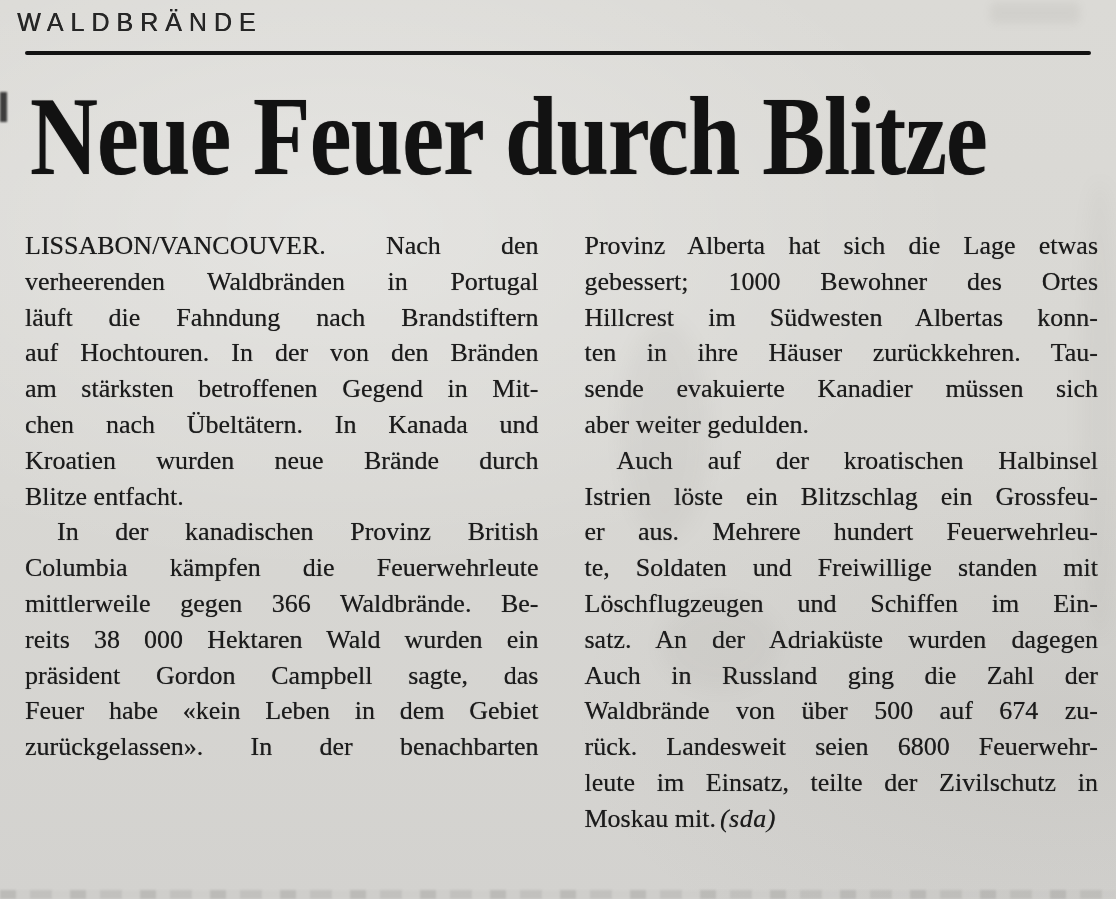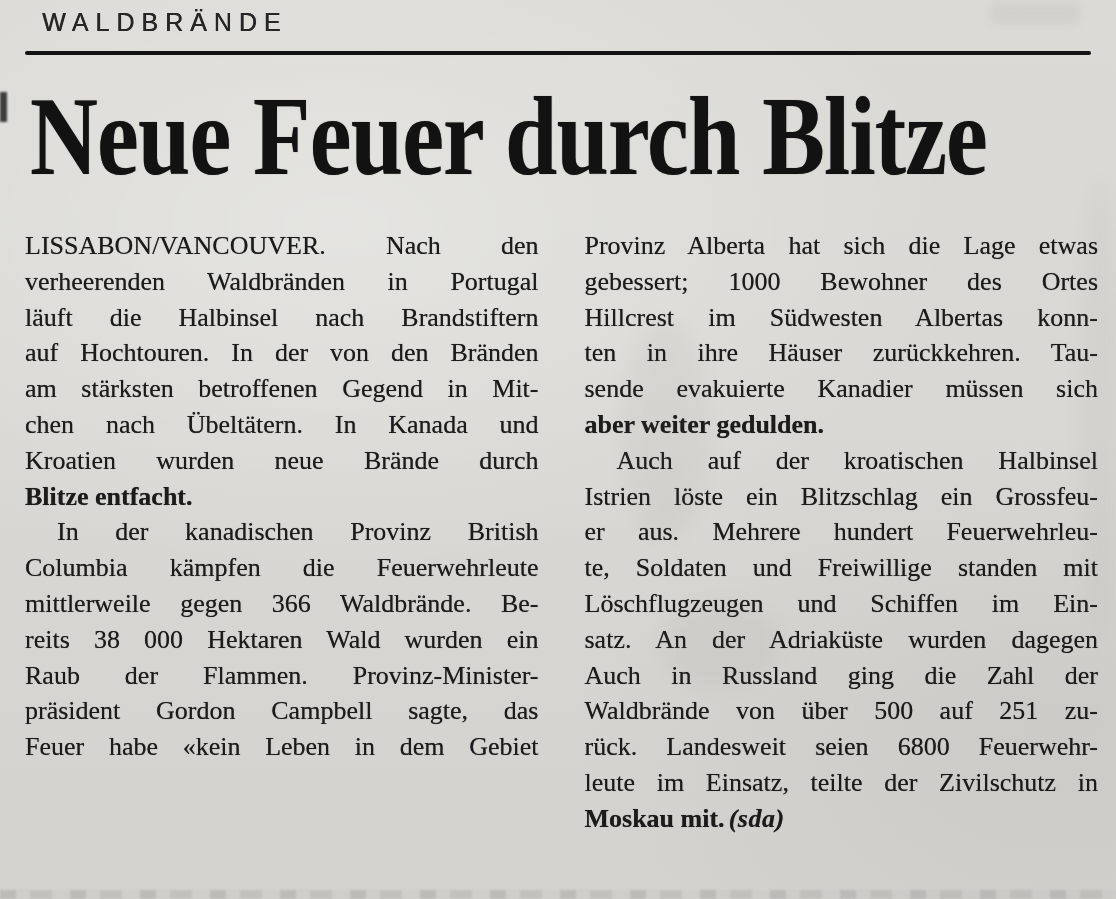--- a/index.html
+++ b/index.html
@@ -19,21 +19,21 @@
     color: #1c1c1c;
     background:
       radial-gradient(ellipse 900px 500px at 30% 25%, rgba(255,255,255,0.30), rgba(255,255,255,0) 70%),
       radial-gradient(ellipse 700px 400px at 95% 80%, rgba(120,118,112,0.10), rgba(120,118,112,0) 70%),
       linear-gradient(180deg, #dbdad6 0%, #d8d7d3 55%, #d3d2cf 100%);
   }
 
   
   .kicker {
     position: absolute;
-    left: 42px;
+    left: 17px;
     top: 8px;
     font-family: "Liberation Sans", sans-serif;
     font-size: 25px;
     font-weight: normal;
     letter-spacing: 7px;
     color: #262626;
     text-shadow: 0.4px 0 0 #262626;
   }
   .kicker-rule {
     position: absolute;
@@ -81,21 +81,20 @@
   .ln {
     text-align: justify;
     text-align-last: justify;
     white-space: normal;
     height: 35.8px;
     overflow: visible;
   }
   .ln.endp {
     text-align: center;
     text-align-last: left;
-    font-weight: bold;
   }
   .ln.indent {
     text-indent: 32px;
   }
   .credit {
     font-style: italic;
     margin-left: 4px;
     letter-spacing: 0.5px;
   }
 
@@ -142,50 +141,50 @@
 
   <div class="kicker">WALDBRÄNDE</div>
   <div class="kicker-rule"></div>
 
   <h1 class="headline" style="margin:0;">Neue Feuer durch Blitze</h1>
 
   <div class="columns">
     <div class="col">
       <div class="ln">LISSABON/VANCOUVER. Nach den</div>
       <div class="ln">verheerenden Waldbränden in Portugal</div>
-      <div class="ln">läuft die Halbinsel nach Brandstiftern</div>
+      <div class="ln">läuft die Fahndung nach Brandstiftern</div>
       <div class="ln">auf Hochtouren. In der von den Bränden</div>
       <div class="ln">am stärksten betroffenen Gegend in Mit-</div>
       <div class="ln">chen nach Übeltätern. In Kanada und</div>
       <div class="ln">Kroatien wurden neue Brände durch</div>
       <div class="ln endp">Blitze entfacht.</div>
       <div class="ln indent">In der kanadischen Provinz British</div>
       <div class="ln">Columbia kämpfen die Feuerwehrleute</div>
       <div class="ln">mittlerweile gegen 366 Waldbrände. Be-</div>
       <div class="ln">reits 38 000 Hektaren Wald wurden ein</div>
-      <div class="ln">Raub der Flammen. Provinz-Minister-</div>
       <div class="ln">präsident Gordon Campbell sagte, das</div>
       <div class="ln">Feuer habe «kein Leben in dem Gebiet</div>
+      <div class="ln">zurückgelassen». In der benachbarten</div>
     </div>
 
     <div class="col">
       <div class="ln">Provinz Alberta hat sich die Lage etwas</div>
       <div class="ln">gebessert; 1000 Bewohner des Ortes</div>
       <div class="ln">Hillcrest im Südwesten Albertas konn-</div>
       <div class="ln">ten in ihre Häuser zurückkehren. Tau-</div>
       <div class="ln">sende evakuierte Kanadier müssen sich</div>
       <div class="ln endp">aber weiter gedulden.</div>
       <div class="ln indent">Auch auf der kroatischen Halbinsel</div>
       <div class="ln">Istrien löste ein Blitzschlag ein Grossfeu-</div>
       <div class="ln">er aus. Mehrere hundert Feuerwehrleu-</div>
       <div class="ln">te, Soldaten und Freiwillige standen mit</div>
       <div class="ln">Löschflugzeugen und Schiffen im Ein-</div>
       <div class="ln">satz. An der Adriaküste wurden dagegen</div>
       <div class="ln">Auch in Russland ging die Zahl der</div>
-      <div class="ln">Waldbrände von über 500 auf 251 zu-</div>
+      <div class="ln">Waldbrände von über 500 auf 674 zu-</div>
       <div class="ln">rück. Landesweit seien 6800 Feuerwehr-</div>
       <div class="ln">leute im Einsatz, teilte der Zivilschutz in</div>
       <div class="ln endp">
         <span>Moskau mit.</span><span class="credit">(sda)</span>
       </div>
     </div>
   </div>
 
   <div class="edge-mark"></div>
   <div class="smudge a"></div>

